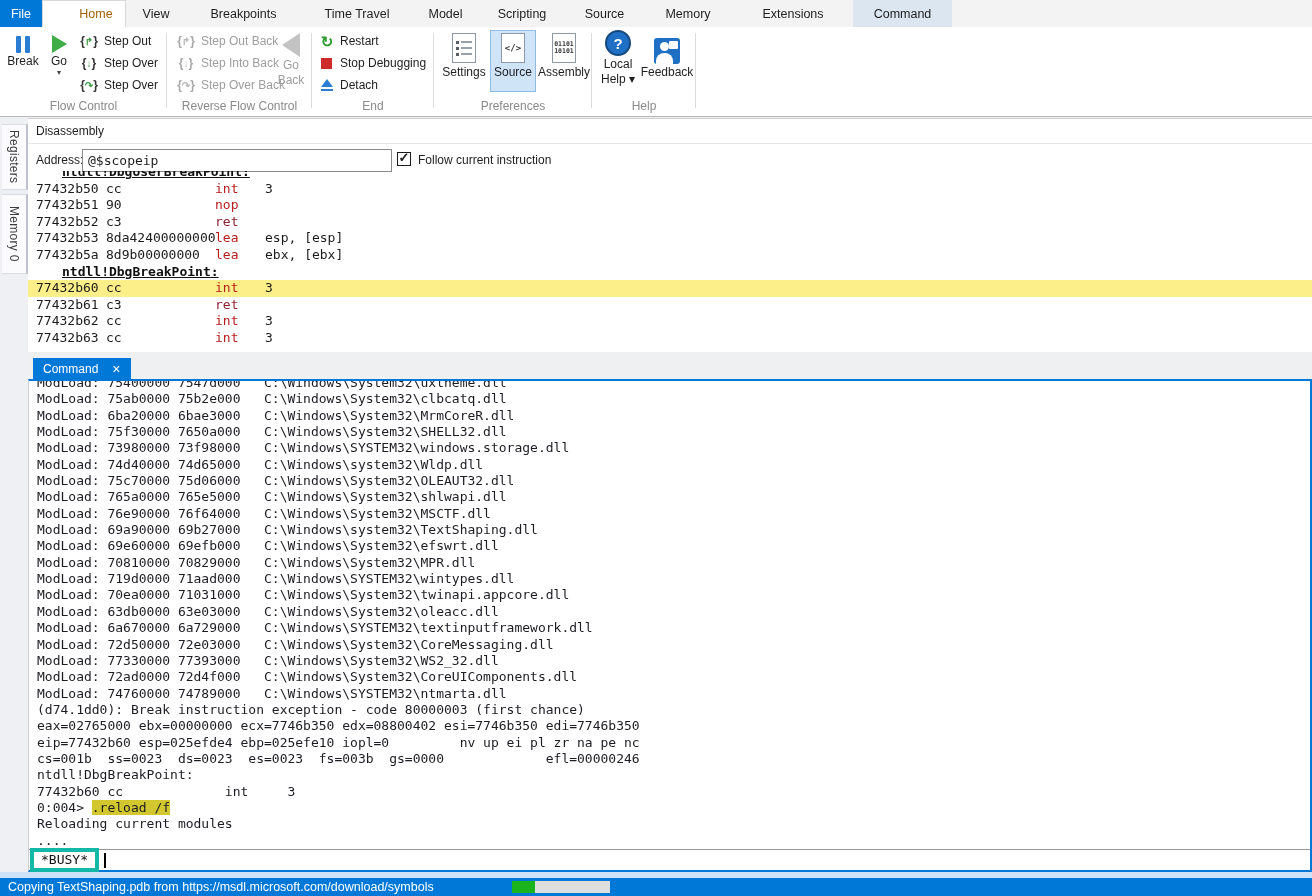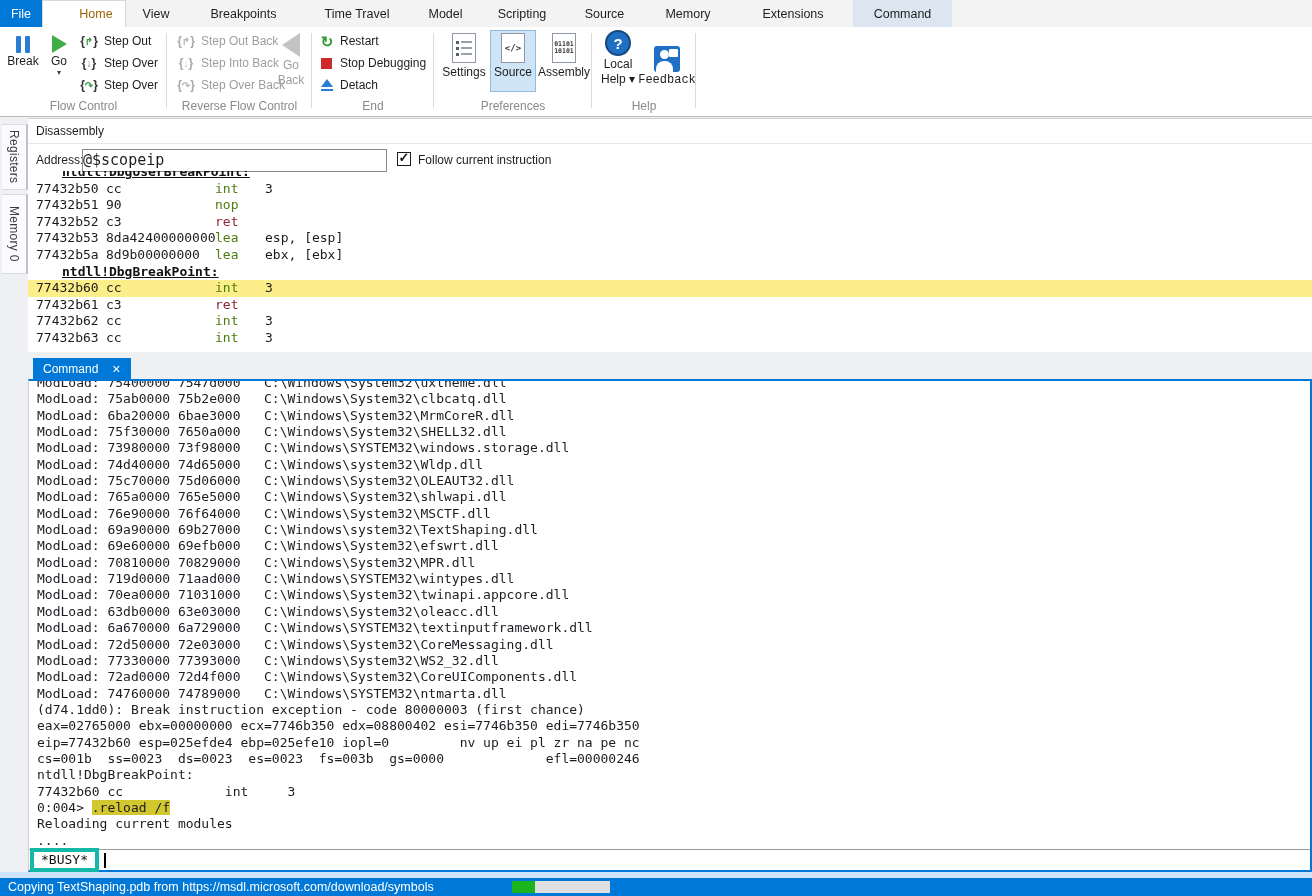--- a/index.html
+++ b/index.html
@@ -66,34 +66,34 @@
   .side{position:absolute;left:0;top:118px;width:28px;height:754px;background:#eef0f3;}
   .side-tab{position:absolute;left:2px;width:24px;background:#fbfbfd;border-right:2px solid #bcc1cc;border-top:1px solid #d9dce3;border-bottom:1px solid #d9dce3;display:flex;align-items:center;justify-content:center;cursor:default;}
   .side-tab span{writing-mode:vertical-rl;font-size:12px;color:#3b3b3b;letter-spacing:.3px;white-space:nowrap;}
 
   
   .disasm{position:absolute;left:28px;top:118px;width:1284px;height:234px;background:#fff;border-top:1px solid #cfcfcf;box-sizing:border-box;}
   .disasm-title{position:absolute;left:8px;top:5px;font-size:12px;color:#1e1e1e;}
   .disasm-hr{position:absolute;left:0;right:0;top:24px;border-top:1px solid #e6e6e6;}
   .addr-row{position:absolute;left:0;top:30px;height:24px;width:100%;}
   .addr-label{position:absolute;left:8px;top:4px;font-size:12px;}
-  .addr-input{position:absolute;left:54px;top:0px;width:303px;height:21px;border:1px solid #8a8a8a;background:#fff;font-size:15px;line-height:21px;box-sizing:content-box;}
+  .addr-input{position:absolute;left:54px;top:0px;width:303px;height:21px;border:1px solid #8a8a8a;background:#fff;font-size:13px;line-height:21px;padding-left:5px;box-sizing:content-box;}
   .checkbox{position:absolute;left:369px;top:3px;width:14px;height:14px;border:1px solid #1a1a1a;background:#fff;box-sizing:border-box;display:flex;align-items:center;justify-content:center;}
   .checkbox .check{font-size:13px;font-weight:bold;line-height:10px;margin-top:-2px;color:#1a1a1a;}
   .cb-label{position:absolute;left:390px;top:4px;font-size:12px;}
 
   .listing{position:absolute;left:0;top:52px;right:0;height:182px;overflow:hidden;}
   .listing-inner{margin-top:-7px;}
   .drow{height:16.6px;line-height:16.6px;font-size:13px;white-space:pre;padding-left:8px;font-family:"DejaVu Sans Mono","Liberation Mono",monospace;color:#1b1b1b;}
   .drow.hl{background:#fcee88;}
   .dlabel{margin-left:26px;font-weight:bold;text-decoration:underline;color:#111;}
   .daddr{display:inline-block;width:70px;}
   .dbytes{display:inline-block;width:109px;}
   .dmn{display:inline-block;width:50px;}
-  .dmn.mb{color:#4d7c0f;}
+  .dmn.mb{color:#b91c1c;}
   .dmn.mr{color:#8e2232;}
 
   
   .cmd-tab{position:absolute;left:33px;top:358px;height:21px;background:#0078d7;color:#fff;display:flex;align-items:center;padding:0 10px;font-size:12px;gap:14px;z-index:3;}
   .cmd-close{font-size:14px;line-height:12px;cursor:default;}
   .cmd-pane{position:absolute;left:28px;top:379px;width:1284px;height:493px;background:#fff;box-sizing:border-box;border:2px solid #0078d7;border-left:1px solid #d0d0d0;z-index:2;}
   .cmd-output{position:absolute;left:0;right:0;top:0;bottom:20px;overflow:hidden;}
   .cmd-lines{margin-top:-6px;}
   .cline{height:16.35px;line-height:16.35px;font-size:13px;white-space:pre;padding-left:8px;font-family:"DejaVu Sans Mono","Liberation Mono",monospace;color:#1c1c22;}
   .cline .chl{background:#d2c72f;text-align:center;}
@@ -234,21 +234,21 @@
     <div class="gsep"></div>
     <div class="glabel">Preferences</div>
   </div>
 
   <div class="group" style="left:592px;width:104px;">
     <div class="bigbtn" style="left:6px;width:40px;top:3px;">
       <span class="icon-help">?</span>
       <span class="blabel">Local</span>
       <span class="blabel">Help ▾</span>
     </div>
-    <div class="bigbtn" style="left:48px;width:54px;top:19px;font-family:Liberation Mono, monospace;">
+    <div class="bigbtn" style="left:48px;width:54px;top:11px;">
       <span class="icon-feedback">
         <span class="head"></span>
           <span class="body"></span>
           <span class="bubble"></span>
       </span>
       <span class="blabel">Feedback</span>
     </div>
     <div class="gsep"></div>
     <div class="glabel">Help</div>
   </div>

